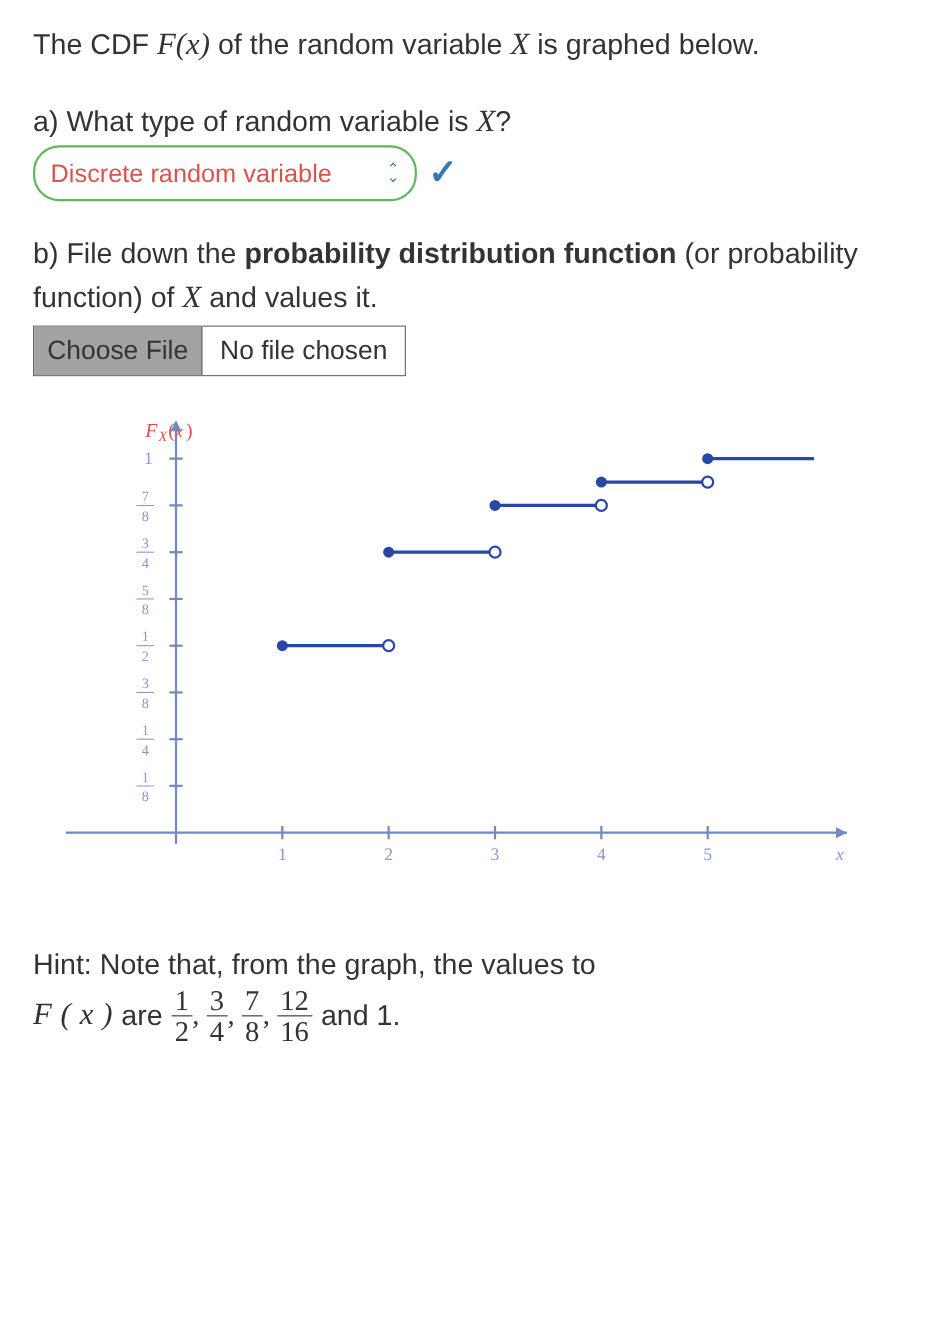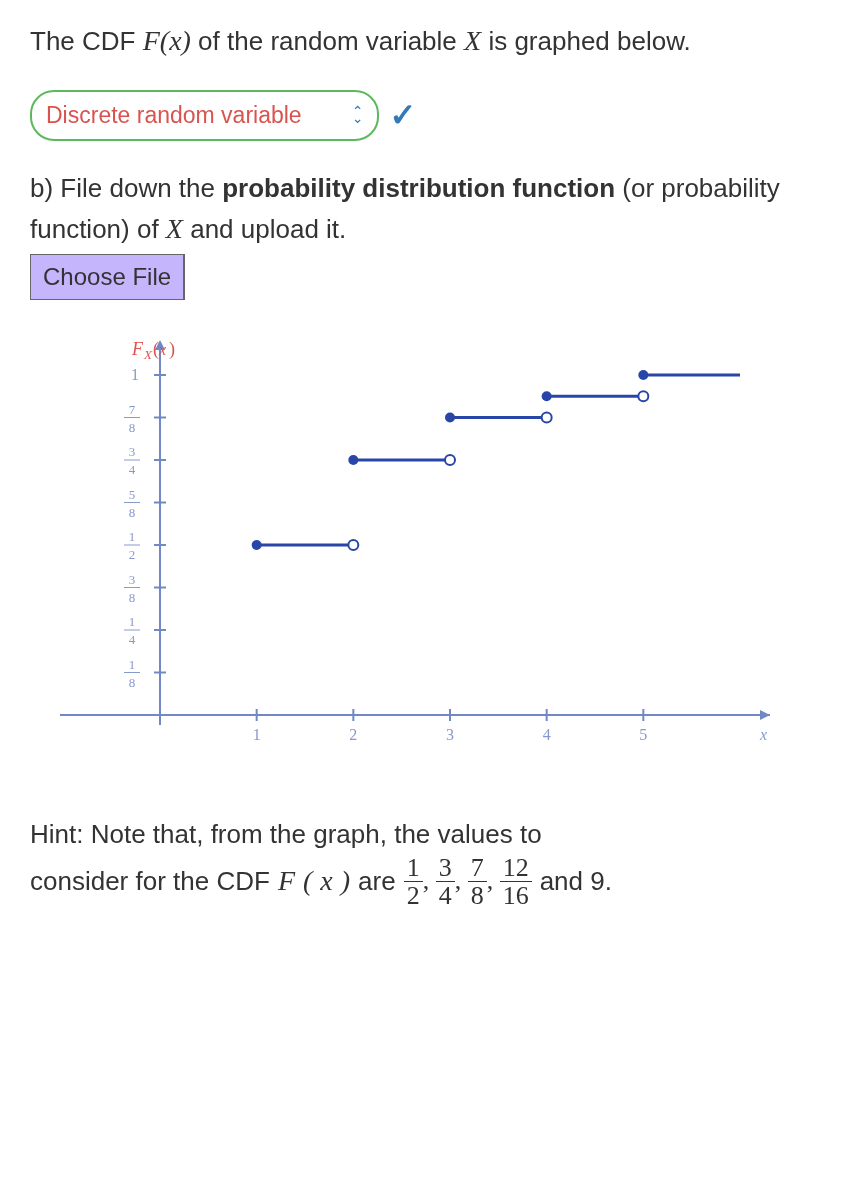--- a/index.html
+++ b/index.html
@@ -24,29 +24,29 @@
       align-items: center;
       border: 2px solid #5cb85c;
       border-radius: 24px;
       padding: 6px 14px;
       cursor: pointer;
     }
     .select-text { color: #d9534f; font-size: 23px; margin-right: 50px; }
     .chevrons { color: #337ab7; display: inline-flex; flex-direction: column; align-items: center; line-height: 7px; font-size: 14px; }
     .chevrons span { display: block; }
     .check-icon { color: #337ab7; font-size: 32px; margin-left: 10px; font-weight: bold; }
-    .row-a { display: flex; align-items: center; }
+    .row-a { display: flex; align-items: flex-start; }
     .file-picker {
       display: inline-flex;
       border: 1px solid #666;
       font-size: 24px;
       margin-top: 4px;
     }
     .file-btn {
-      background: #c4b5fd;
+      background: #a3a3a3;
       border-right: 1px solid #666;
       padding: 4px 12px;
     }
     .file-label { padding: 4px 16px; }
     .graph-area {
       width: 720px;
       height: 440px;
       position: relative;
       margin: 35px 0 40px 30px;
       font-family: Arial, sans-serif;
@@ -59,38 +59,42 @@
     .comma { font-family: 'Times New Roman', serif; font-size: 26px; }
   </style>
 </head>
 <body>
 
 <div class="paragraph">
   <span>The CDF </span><span class="math-func">F</span><span class="math-func">(</span><span class="math-var">x</span><span class="math-func">)</span><span> of the random variable </span><span class="math-var">X</span><span> is graphed below.</span>
 </div>
 
 <div class="paragraph">
+  <div>
+    <span>a) What type of random variable is </span><span class="math-var">X</span><span>?</span>
+  </div>
   <div class="row-a">
     <div class="select-wrap">
       <span class="select-text">Discrete random variable</span>
       <span class="chevrons">
           <span>⌃</span>
           <span>⌄</span>
         </span>
     </div>
     <span class="check-icon">✓</span>
   </div>
 </div>
 
 <div class="paragraph">
   <div>
-    <span>b) File down the </span><span class="bold">probability distribution function</span><span> (or probability function) of </span><span class="math-var">X</span><span> and upload it.</span>
+    <span>b) File down the </span><span class="bold">probability distribution function</span><span> (or probability function) of </span><span class="math-var">X</span><span> and values it.</span>
   </div>
   <div class="file-picker">
     <span class="file-btn">Choose File</span>
+    <span class="file-label">No file chosen</span>
   </div>
 </div>
 
 <div class="graph-area">
   <svg viewBox="0 0 720 440" id="cdf-svg">
       <line x1="0" y1="380" x2="710" y2="380" stroke="#7088c4" stroke-width="2"></line>
       <line x1="100" y1="390" x2="100" y2="10" stroke="#7088c4" stroke-width="2"></line>
       <polygon points="710,380 700,375 700,385" fill="#7088c4"></polygon>
       <polygon points="100,5 95,15 105,15" fill="#7088c4"></polygon>
       <line x1="94" y1="337.5" x2="106" y2="337.5" stroke="#7088c4" stroke-width="2"></line>
@@ -152,34 +156,33 @@
       <circle cx="486.66666666666663" cy="61.25" r="5" fill="#2846a8"></circle>
       <circle cx="583.3333333333334" cy="61.25" r="5" fill="#fff" stroke="#2846a8" stroke-width="2"></circle>
       <line x1="583.3333333333334" y1="40" x2="680" y2="40" stroke="#2846a8" stroke-width="3"></line>
       <circle cx="583.3333333333334" cy="40" r="5" fill="#2846a8"></circle>
     </svg>
 </div>
 
 <div>
   <div>Hint: Note that, from the graph, the values to</div>
   <div class="hint-row">
-    <span>consider for the CDF </span>
       <span class="math-func">F</span>
       <span class="math-func">(</span>
       <span class="math-var">x</span>
       <span class="math-func">)</span>
       <span> are </span>
     <span id="frac-list"><span class="frac">
           <span class="num">1</span>
           <span class="den">2</span>
         </span><span class="comma">, </span><span class="frac">
           <span class="num">3</span>
           <span class="den">4</span>
         </span><span class="comma">, </span><span class="frac">
           <span class="num">7</span>
           <span class="den">8</span>
         </span><span class="comma">, </span><span class="frac">
           <span class="num">12</span>
           <span class="den">16</span>
         </span></span>
-    <span> and 9.</span>
+    <span> and 1.</span>
   </div>
 </div>
 
 </body></html>

